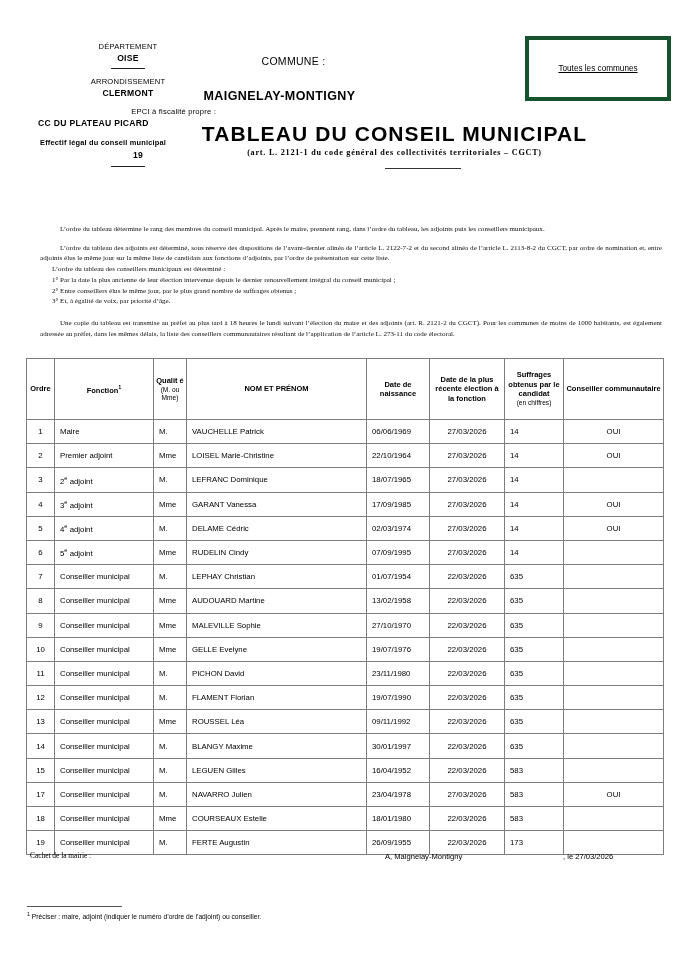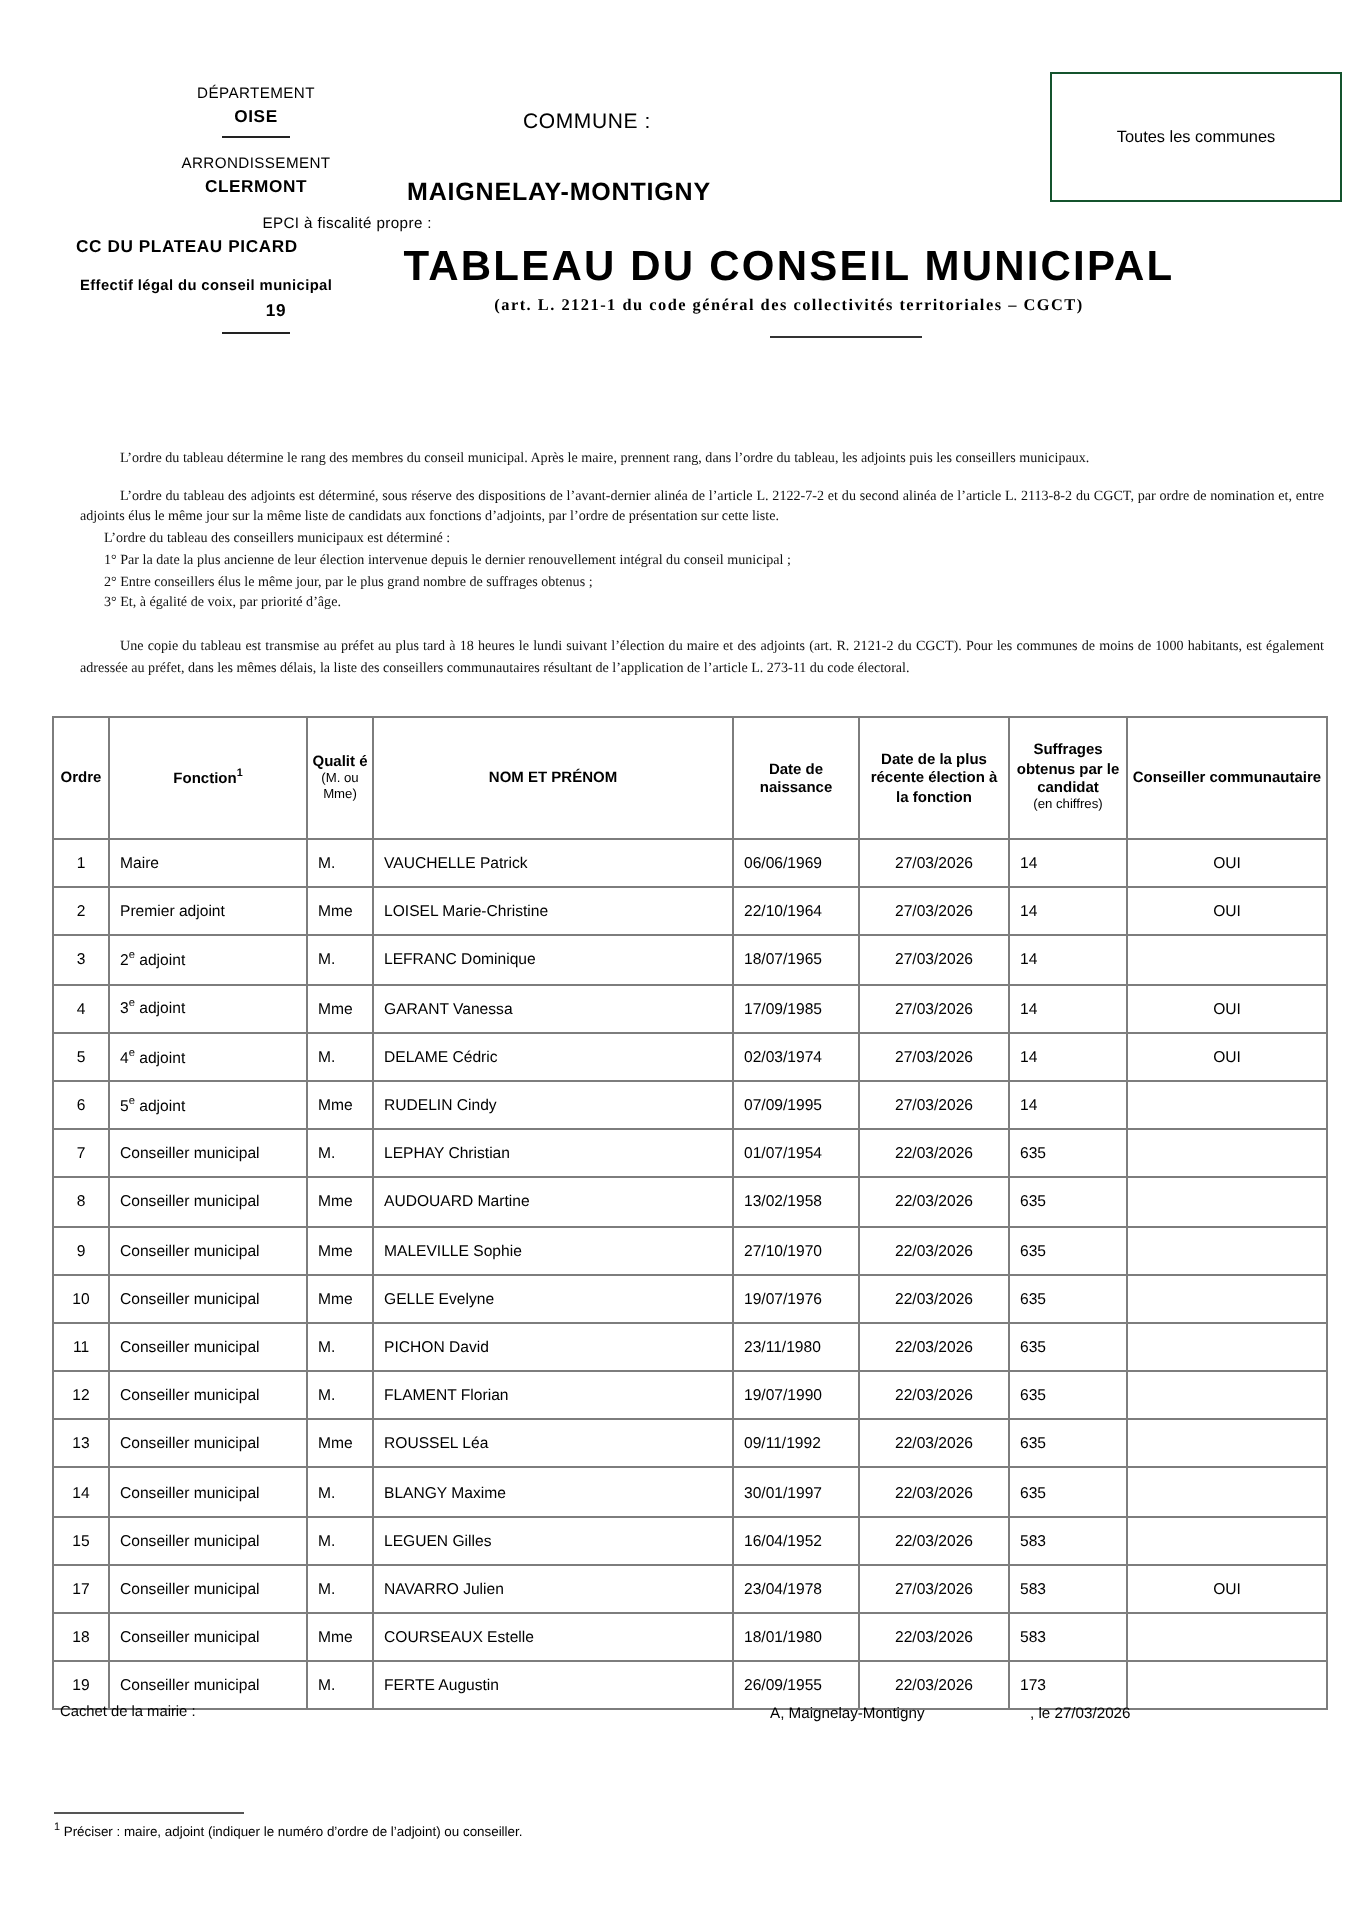--- a/index.html
+++ b/index.html
@@ -140,25 +140,26 @@
     height: 1px;
     background: #333;
   }
 
   .toutes-box {
     position: absolute;
     left: 525px;
     top: 36px;
     width: 146px;
     height: 65px;
-    border: 1px solid #14532d;
+    border: 4px solid #14532d;
     box-sizing: border-box;
     display: flex;
     align-items: center;
     justify-content: center;
+    text-decoration: underline;
   }
   .toutes-box span {
     font-size: 8.2px;
   }
 
   
   .legal {
     position: absolute;
     left: 40px;
     top: 224px;
@@ -227,33 +228,33 @@
   td.c-comm { text-align: center; }
 
   sup.fn { font-size: 5.4px; vertical-align: super; }
   sup.ord { font-size: 5.6px; vertical-align: super; }
 
   
   .cachet {
     position: absolute;
     left: 30px;
     top: 851px;
-    font-family: Liberation Sans, sans-serif;
+    font-family: Liberation Serif, serif;
     font-size: 7.4px;
   }
   .certif {
     position: absolute;
     left: 385px;
     top: 851px;
     font-size: 7.6px;
     line-height: 1.55;
     width: 280px;
   }
   .certif .l1 { padding-left: 28px; }
-  .certif .l2 { display: flex; }
+  .certif .l2 { display: flex; gap: 48px; }
   .certif .l2 .place { width: 130px; }
 
   .fn-rule {
     position: absolute;
     left: 27px;
     top: 906px;
     width: 95px;
     height: 1px;
     background: #555;
   }

